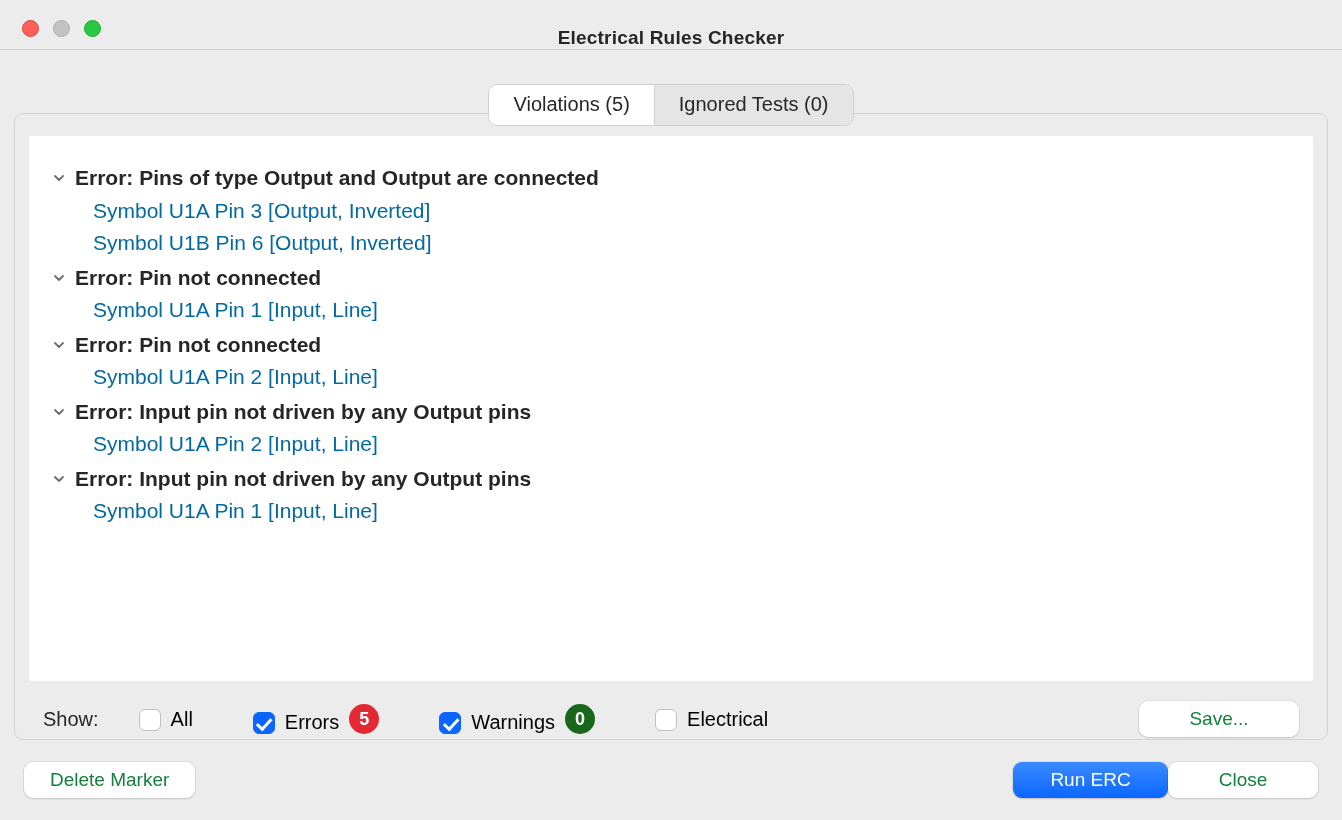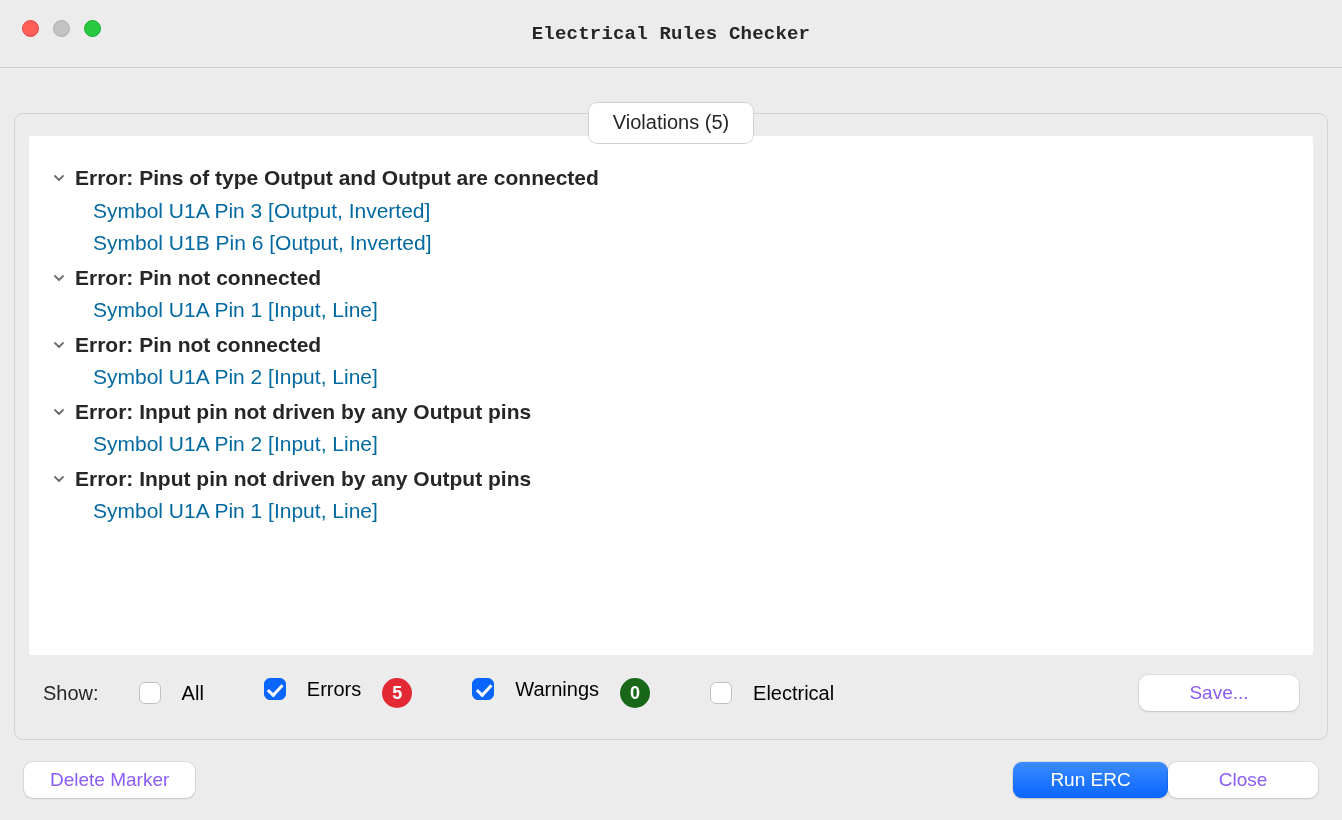--- a/index.html
+++ b/index.html
@@ -5,27 +5,26 @@
     * { box-sizing: border-box; margin: 0; padding: 0; }
     body {
       width: 1342px;
       height: 820px;
       font-family: -apple-system, BlinkMacSystemFont, "Helvetica Neue", sans-serif;
       background: #ececec;
       overflow: hidden;
       position: relative;
     }
     .titlebar {
-      height: 68px;
+      height: 50px;
       background: #ececec;
       display: flex;
-      align-items: center;
+      align-items: flex-end;
       position: relative;
       border-bottom: 1px solid #d0d0d0;
-      font-family: Liberation Mono, monospace;
     }
     .traffic-lights {
       display: flex;
       gap: 14px;
       position: absolute;
       left: 22px;
       top: 20px;
     }
     .tl { width: 17px; height: 17px; border-radius: 50%; }
     .tl-close { background: #ff5f57; border: 0.5px solid #e0443e; }
@@ -68,21 +67,21 @@
     }
     .panel {
       position: absolute;
       top: 113px;
       left: 14px;
       right: 14px;
       bottom: 80px;
       border: 1.2px solid #d3d3d3;
       border-radius: 9px;
       background: #ececec;
-      padding: 22px 14px 28px;
+      padding: 22px 14px 2px;
       display: flex;
       flex-direction: column;
     }
     .violations-list {
       background: #fff;
       flex: 1;
       border-radius: 2px;
       padding: 26px 24px;
       font-size: 21px;
       overflow-y: auto;
@@ -111,21 +110,21 @@
       display: flex;
       align-items: center;
       padding: 20px 14px 0 14px;
       gap: 10px;
     }
     .filterlabel {
       font-size: 20px;
       color: #262626;
       margin-right: 30px;
     }
-    .filtergroup { display:flex; align-items:flex-start; gap: 21px; margin-right: 50px; }
+    .filtergroup { display:flex; align-items:flex-end; gap: 10px; margin-right: 50px; }
     .cb {
       width: 22px; height: 22px; border-radius: 6px;
       background:#fff; border:1.2px solid #c0c0c0;
       display:flex; align-items:center; justify-content:center;
     }
     .cb.checked { background:#0a66ff; border-color:#0a66ff; }
     .cb.checked::after { content:""; width:6px; height:12px; border:solid #fff; border-width:0 3px 3px 0; transform: rotate(43deg) translateY(-1px); }
     .cblabel { font-size:20px; }
     .badge {
       min-width: 30px; height: 30px; border-radius: 15px; color:#fff;
@@ -133,21 +132,21 @@
       padding: 0 10px; font-weight:700; font-size:18px;
     }
     .badge-red { background:#e22934; }
     .badge-green { background:#19681a; }
     .btn {
       font-size: 19px;
       padding: 7px 26px;
       background: #fff;
       border-radius: 9px;
       border: none;
-      color: #8b5cf6;
+      color: #15803d;
       box-shadow: 0 0 0 1px rgba(0,0,0,0.06), 0 1px 2px rgba(0,0,0,0.12);
       cursor: default;
     }
     .btn.primary {
       background:#0a66ff; color:#fff;
       background-image: linear-gradient(180deg,#3c8bff,#0a66ff);
     }
     .spacer { flex:1; }
     .bottombar {
       position:absolute;
@@ -165,20 +164,21 @@
     <div class="tl tl-close"></div>
     <div class="tl tl-min"></div>
     <div class="tl tl-zoom"></div>
   </div>
   <div class="title">Electrical Rules Checker</div>
 </div>
 
 <div class="tabbar">
   <div class="tabseg">
     <div class="tab active">Violations (5)</div>
+    <div class="tab">Ignored Tests (0)</div>
   </div>
 </div>
 
 <div class="panel">
   <div class="violations-list" id="vlist">
       <div class="violation">
         <div class="vheader">
           <span class="chev"><svg width="12" height="12" viewBox="0 0 12 12">
               <path d="M2 4 L6 8 L10 4" stroke="#6d6d6d" stroke-width="1.8" fill="none" stroke-linecap="round" stroke-linejoin="round"></path>
             </svg></span>

